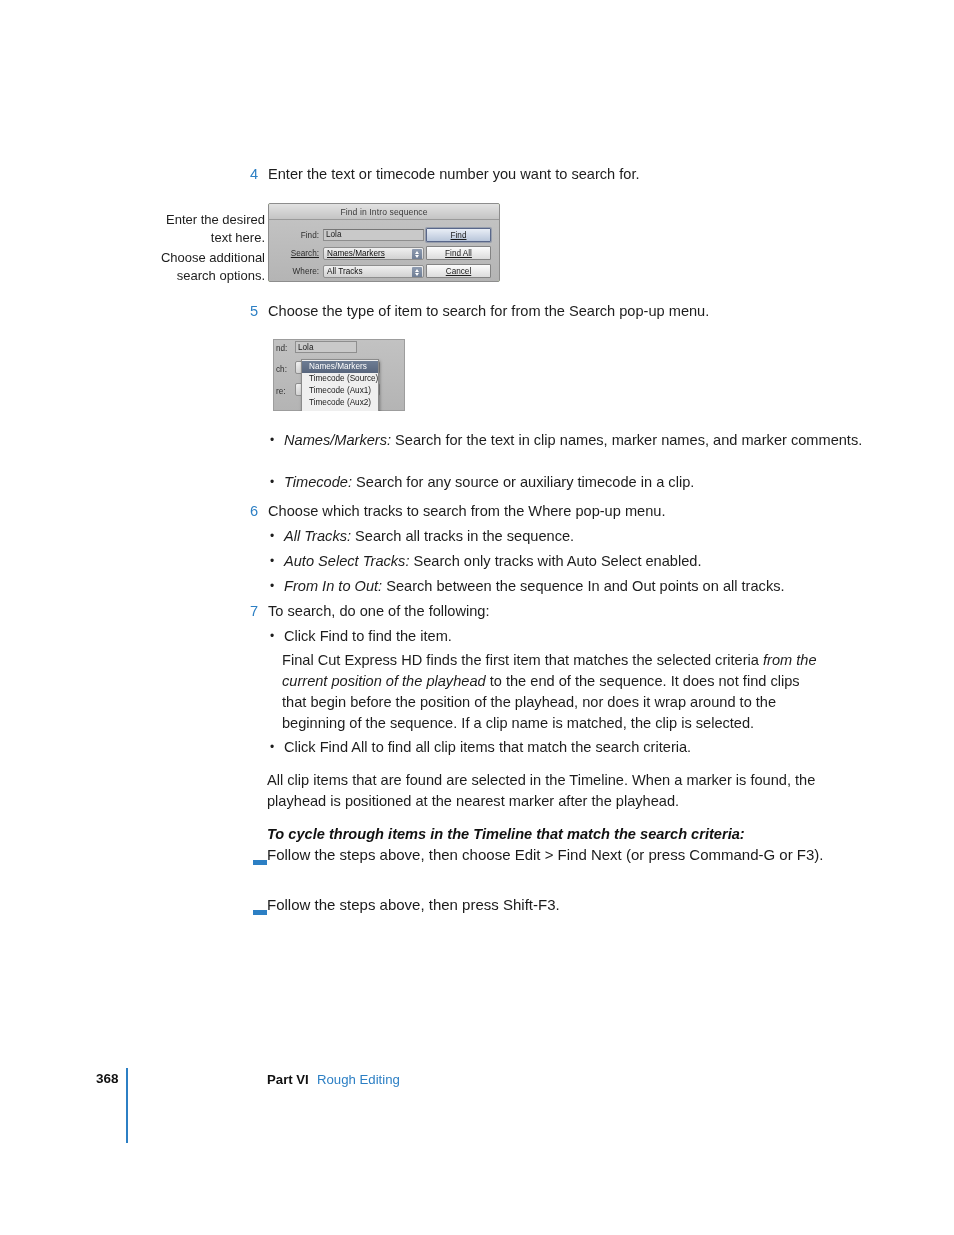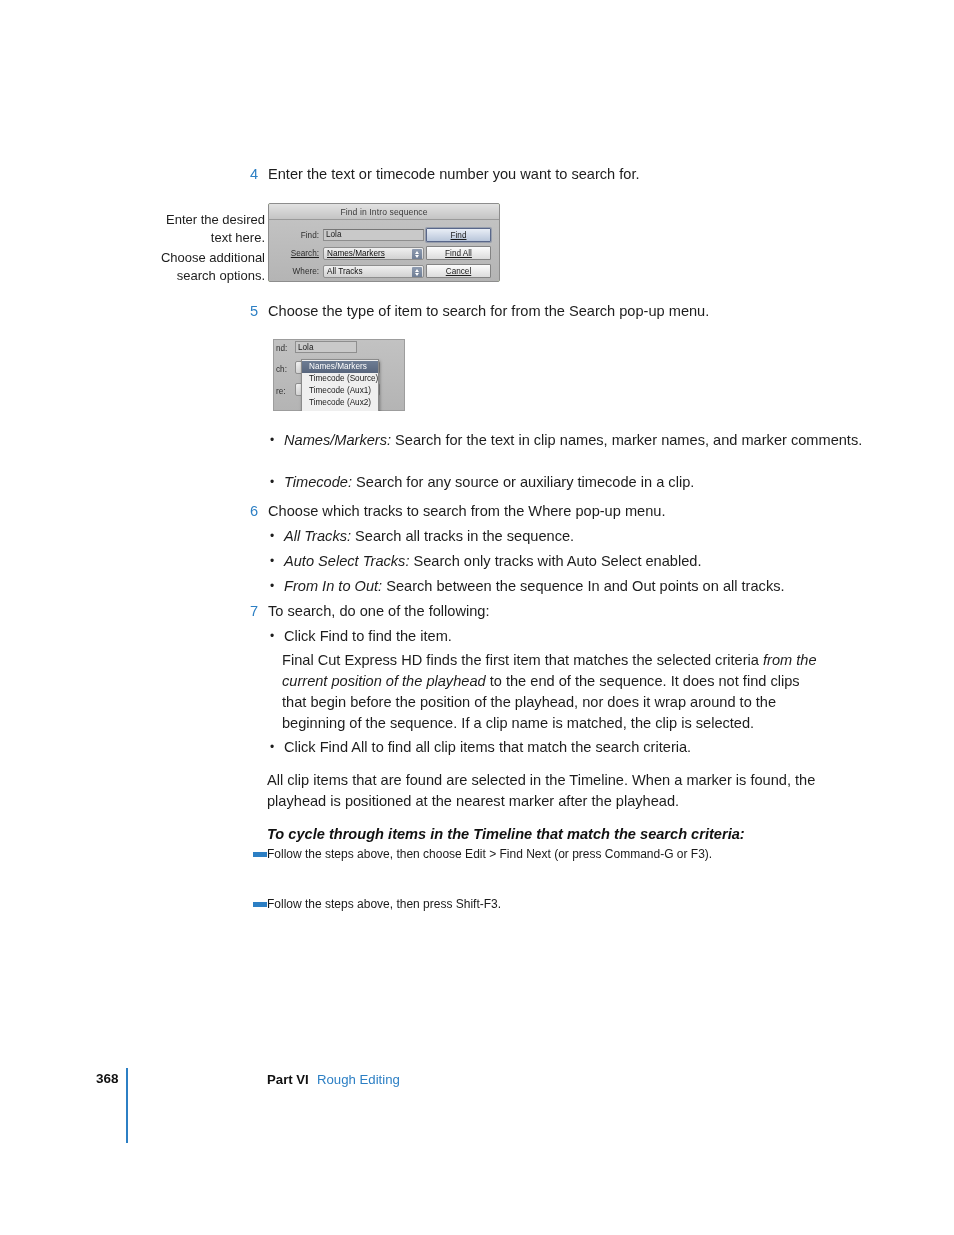--- a/index.html
+++ b/index.html
@@ -60,22 +60,22 @@
   .head-bold {
     position: absolute;
     font-size: 14.6px;
     line-height: 21px;
     font-weight: bold;
     color: #111;
   }
   .sqbullet {
     position: absolute;
     display: flex;
-    align-items: flex-start;
-    font-size: 12px;
+    align-items: flex-end;
+    font-size: 15px;
     line-height: 21px;
   }
   .sqbullet .sq {
     flex: 0 0 14px;
     margin-top: 8px;
     height: 5px;
     width: 5px;
     background: #2c7fc4;
   }
   .sqbullet .txt { flex: 1; }

